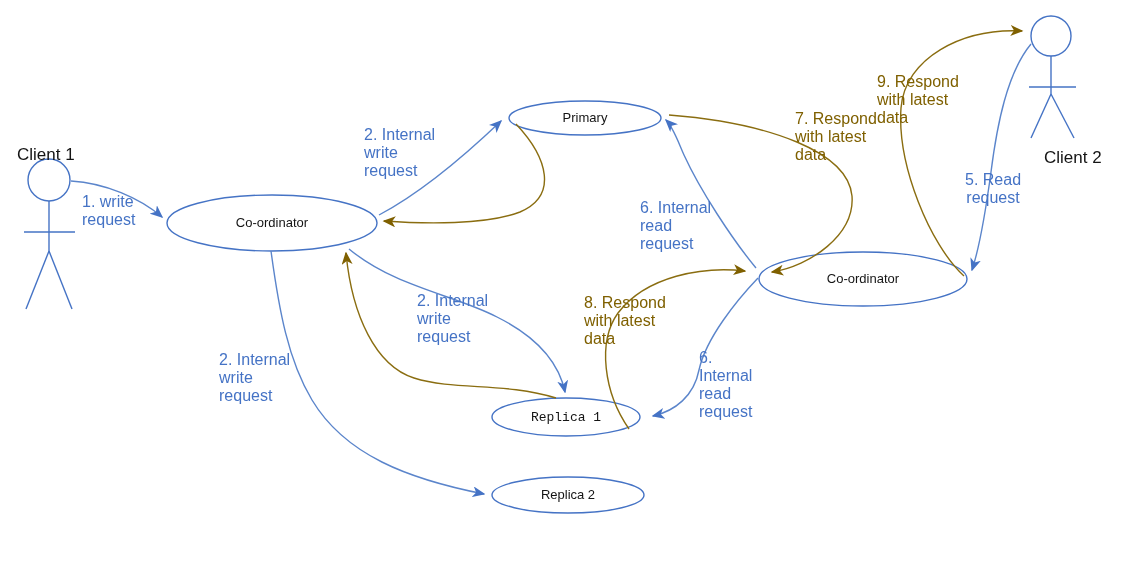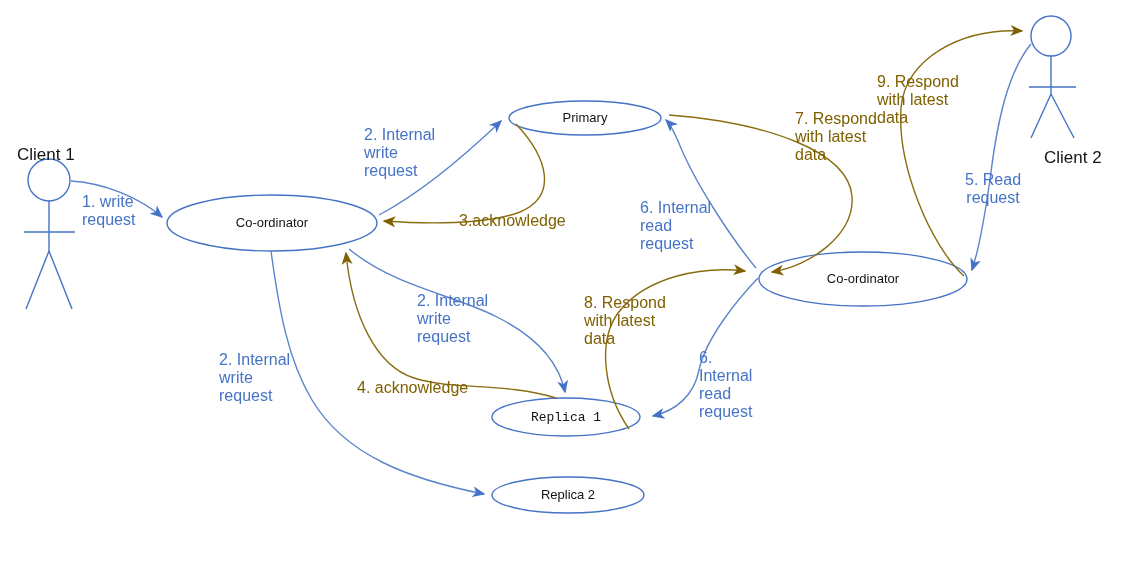--- a/index.html
+++ b/index.html
@@ -76,25 +76,23 @@
   <div class="node-label" style="left:585px;top:117px;">Primary</div>
   <div class="node-label" style="left:863px;top:278px;">Co-ordinator</div>
   <div class="node-label" style="left:566px;top:417px;font-family:Liberation Mono, monospace;">Replica 1</div>
   <div class="node-label" style="left:568px;top:494px;">Replica 2</div>
 
   <div class="label blue" style="left:82px;top:193px;">1. write
 request</div>
   <div class="label blue" style="left:364px;top:126px;">2. Internal
 write
 request</div>
-  <div class="label olive" style="left:459px;top:212px;">3.acknowledge</div>
   <div class="label blue" style="left:417px;top:292px;">2. Internal
 write
 request</div>
-  <div class="label olive" style="left:357px;top:379px;">4. acknowledge</div>
   <div class="label blue" style="left:219px;top:351px;">2. Internal
 write
 request</div>
   <div class="label olive" style="left:584px;top:294px;">8. Respond
 with latest
 data</div>
   <div class="label blue" style="left:699px;top:349px;">6.
 Internal
 read
 request</div>

